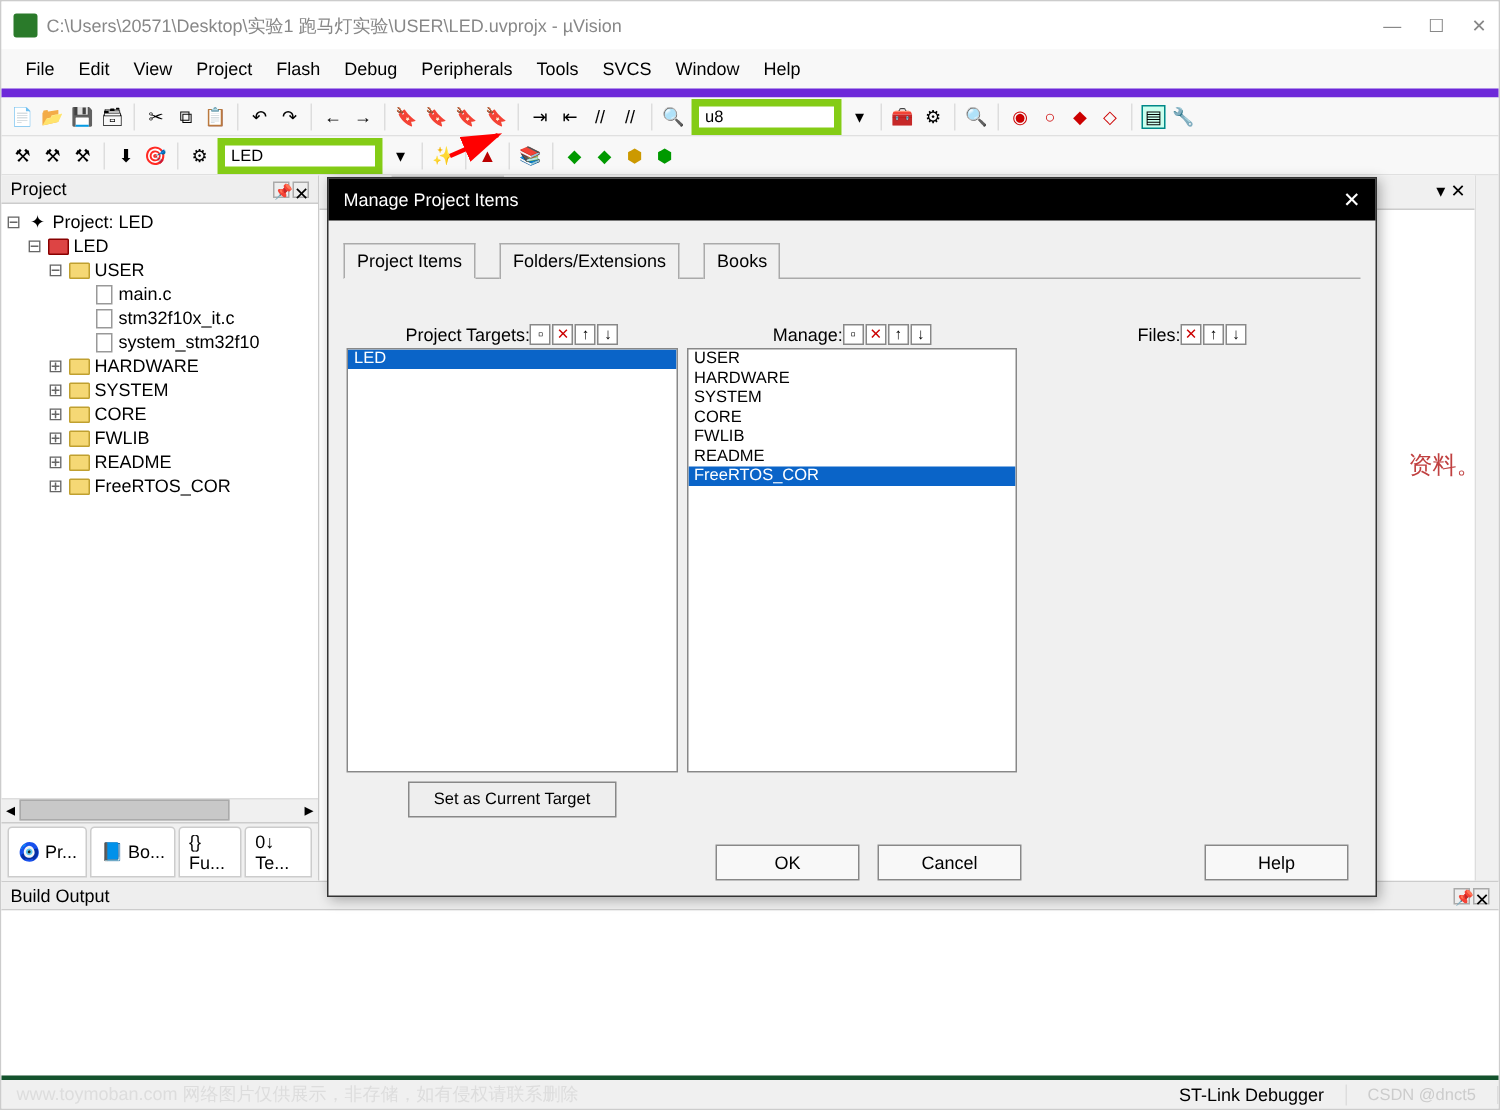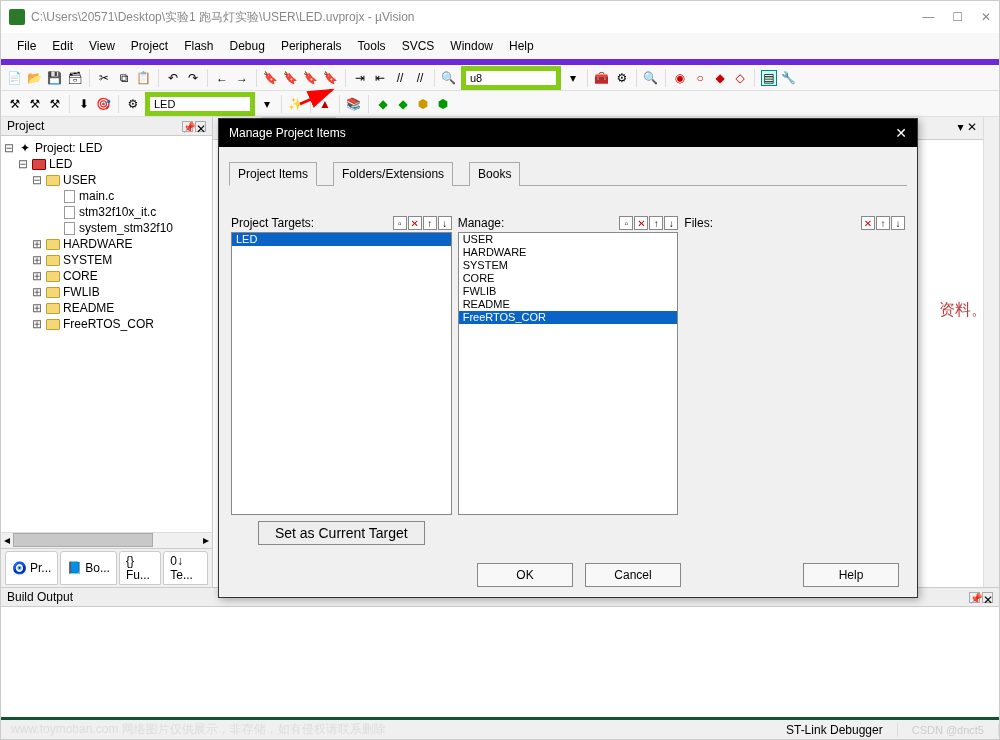--- a/index.html
+++ b/index.html
@@ -38,28 +38,28 @@
 
 
 .dialog { position: absolute; left: 218px; top: 118px; width: 700px; height: 480px; background: #f0f0f0; border: 1px solid #333; box-shadow: 2px 2px 8px rgba(0,0,0,.3); display: flex; flex-direction: column; z-index: 10; }
 .dialog-title { background: #000; color: #fff; padding: 6px 10px; display: flex; justify-content: space-between; align-items: center; font-size: 13px; }
 .dialog-title .close { font-size: 14px; }
 .dialog-tabs { display: flex; margin: 14px 10px 0 10px; border-bottom: 1px solid #aaa; font-family: monospace; font-size: 12px; }
 .dialog-tabs .dtab { padding: 4px 8px; border: 1px solid #aaa; border-bottom: none; background: #f0f0f0; margin-right: 16px; position: relative; top: 1px; }
 .dialog-tabs .dtab.active { background: #f0f0f0; border-bottom: 1px solid #f0f0f0; }
 .dialog-body { flex: 1; padding: 28px 12px 8px 12px; display: flex; gap: 6px; }
 .listbox { flex: 1; display: flex; flex-direction: column; }
-.listbox-header { display: flex; align-items: center; justify-content: space-between; padding: 2px 0; font-size: 11px; }
+.listbox-header { display: flex; align-items: center; justify-content: center; padding: 2px 0; font-size: 11px; }
 .listbox-header .tools { display: flex; gap: 1px; }
 .listbox-header .tools span { width: 14px; height: 14px; border: 1px solid #888; font-size: 10px; display: inline-flex; align-items: center; justify-content: center; background: #fff; }
 .listbox-list { flex: 1; background: #fff; border: 1px solid #888; overflow: auto; }
 .listbox-list .item { padding: 0 4px; font-size: 11px; line-height: 13px; }
 .listbox-list .item.selected { background: #0a64c8; color: #fff; }
 .listbox-footer { display: flex; justify-content: center; padding-top: 6px; height: 30px; }
-.listbox-footer button { padding: 3px 16px; font-size: 14px; border: 1px solid #888; background: #eee; text-align: right; }
+.listbox-footer button { padding: 3px 16px; font-size: 11px; border: 1px solid #888; background: #eee; text-align: right; }
 .dialog-buttons { display: flex; justify-content: flex-end; gap: 12px; padding: 10px 18px; }
 .dialog-buttons .group-left { display: flex; gap: 12px; margin-right: auto; margin-left: 240px;}
 .dialog-buttons button { width: 96px; height: 24px; border: 1px solid #888; background: #f8f8f8; font-size: 12px; }
 
 .arrow { position: absolute; pointer-events: none; }
 
 .scroll-h { height: 16px; background: #f0f0f0; border-top: 1px solid #ddd; display:flex; }
 .scroll-h .thumb { background:#c8c8c8; border:1px solid #aaa; height:14px; }
 .watermark2 { color:#ccc; font-size:11px; }
 .rightstrip { width:16px; background:#f0f0f0; border-left:1px solid #ddd; }

